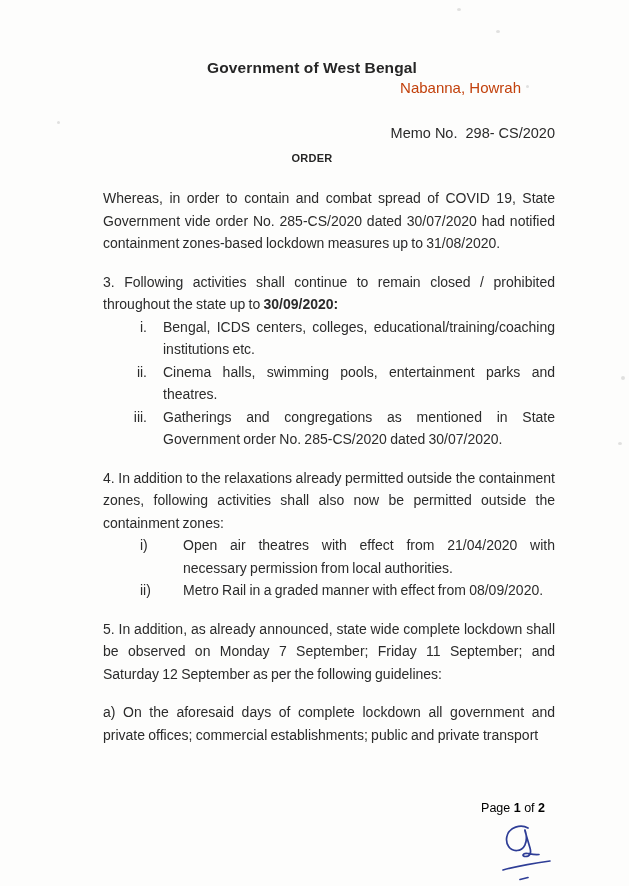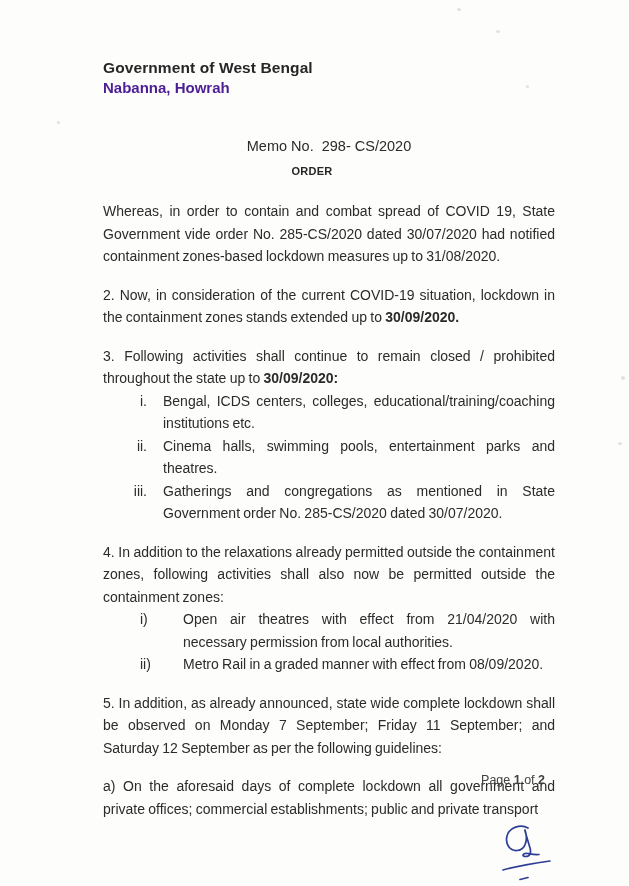--- a/index.html
+++ b/index.html
@@ -19,40 +19,40 @@
   .page {
     position: absolute;
     inset: 0;
     background: #fdfdfc;
   }
   .content {
     padding: 0 74px 0 103px;
   }
   .org-name {
     margin-top: 57px;
-    text-align: left;
+    text-align: center;
     padding-right: 34px;
     font-weight: bold;
     font-size: 15.5px;
     line-height: 21px;
     letter-spacing: 0.1px;
     color: #262626;
   }
   .org-location {
-    text-align: left;
+    text-align: right;
     padding-right: 34px;
-    font-weight: bold;
+    font-weight: normal;
     font-size: 15px;
     line-height: 20px;
-    color: #4c1d95;
+    color: #c2410c;
   }
   .memo-row {
     display: flex;
-    justify-content: center;
-    margin-top: 38px;
+    justify-content: flex-end;
+    margin-top: 25px;
     font-size: 14.5px;
     line-height: 21px;
   }
   .order-heading {
     text-align: center;
     padding-right: 34px;
     font-weight: bold;
     font-size: 11px;
     line-height: 21px;
     margin-top: 4px;
@@ -101,25 +101,25 @@
     flex: 1;
     margin-left: 17px;
     text-align: justify;
     word-spacing: -0.6px;
   }
   .bold {
     font-weight: bold;
   }
   .footer-page {
     position: absolute;
-    top: 772px;
+    top: 800px;
     right: 84px;
     font-size: 12.5px;
     line-height: 17px;
-    color: #404040;
+    color: #000000;
   }
   .signature {
     position: absolute;
     left: 494px;
     top: 822px;
     width: 62px;
     height: 62px;
   }
   .speck {
     position: absolute;
@@ -153,21 +153,20 @@
     <div class="org-location">Nabanna, Howrah</div>
 
     <div class="memo-row">
       <span>Memo No.&nbsp; 298- CS/2020</span>
     </div>
 
     <div class="order-heading">ORDER</div>
 
     <div class="para first"><span>Whereas, in order to contain and combat spread of COVID 19, State Government vide order No. 285-CS/2020 dated 30/07/2020 had notified containment zones-based lockdown measures up to 31/08/2020.</span></div>
 
-    <div class="para"><span>2. Now, in consideration of the current COVID-19 situation, lockdown in the containment zones stands extended up to </span><span class="bold">30/09/2020.</span></div>
 
     <div class="para list-intro"><span>3. Following activities shall continue to remain closed / prohibited throughout the state up to </span><span class="bold">30/09/2020:</span></div>
     <div class="list list-a">
       <div class="item">
         <span class="marker">i.</span>
         <span class="text">Bengal, ICDS centers, colleges, educational/training/coaching institutions etc.</span>
       </div>
       <div class="item">
         <span class="marker">ii.</span>
         <span class="text">Cinema halls, swimming pools, entertainment parks and theatres.</span>

